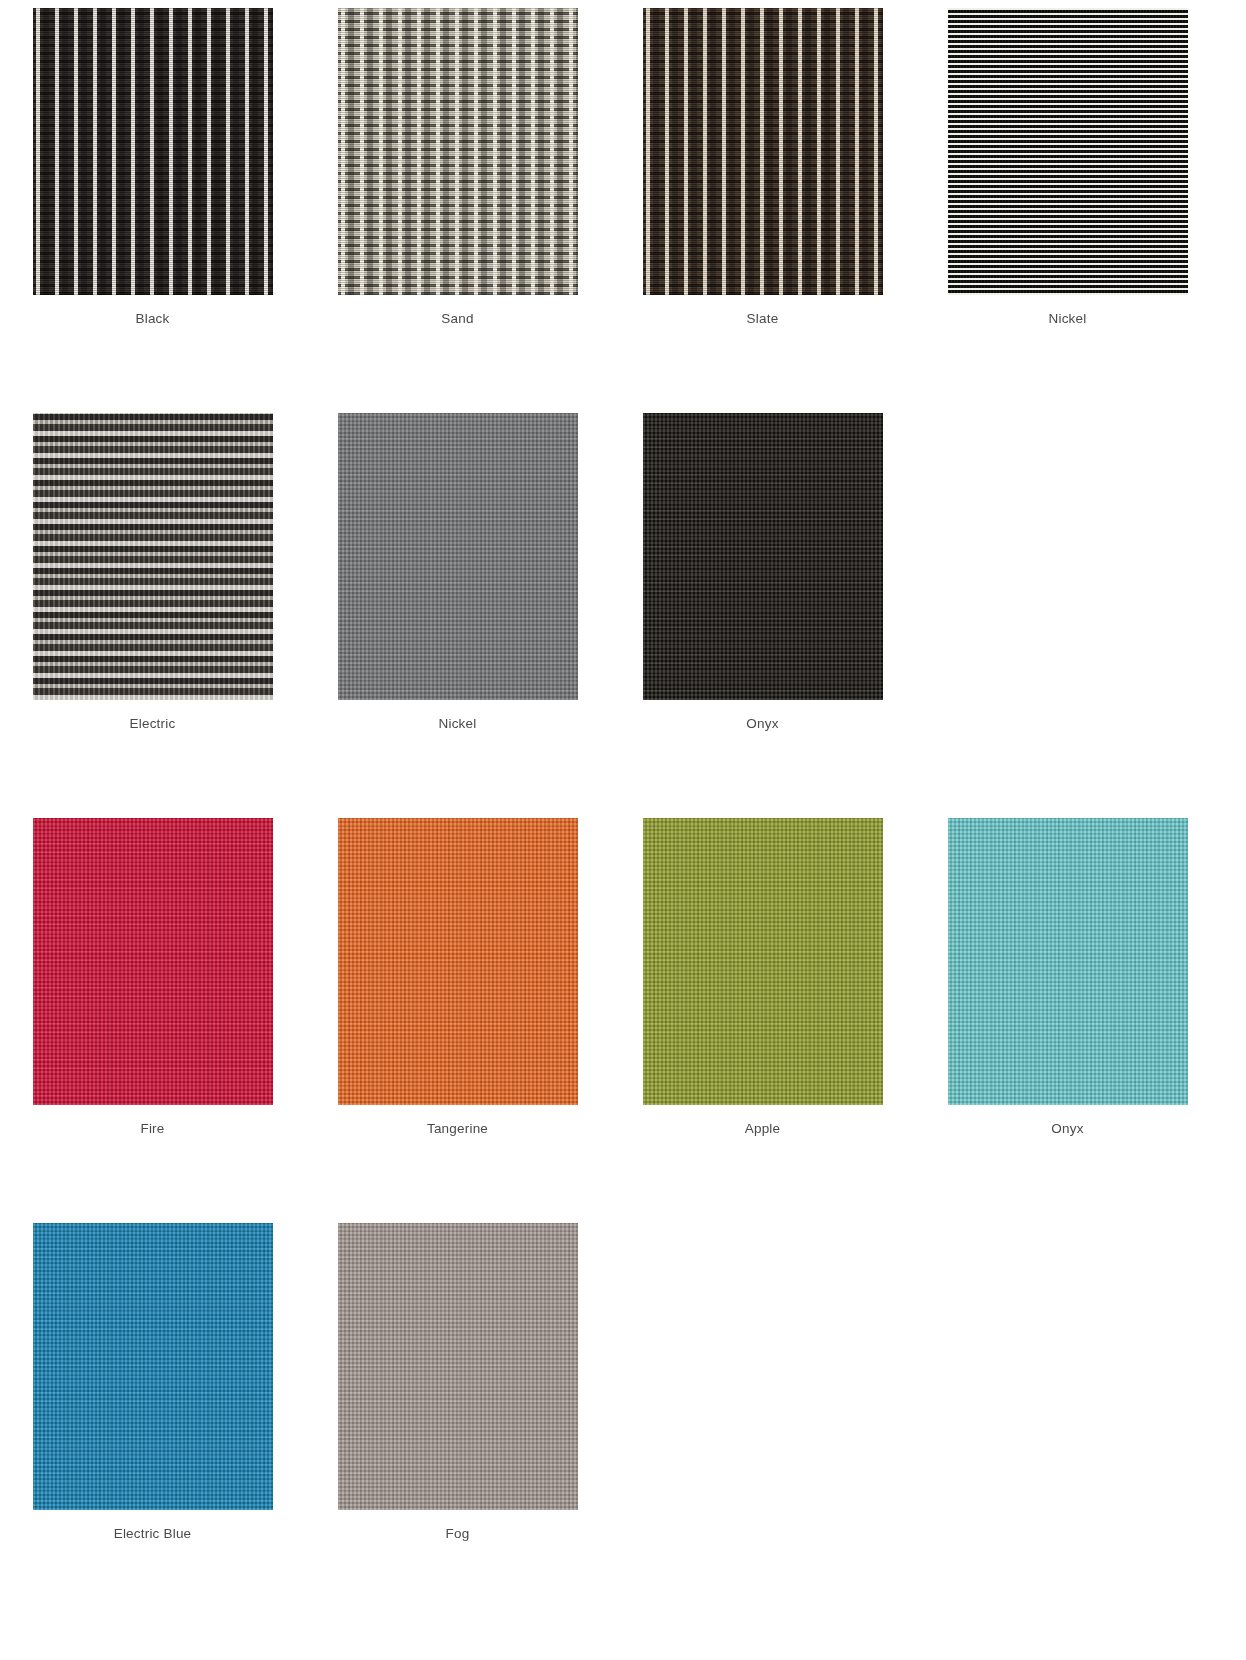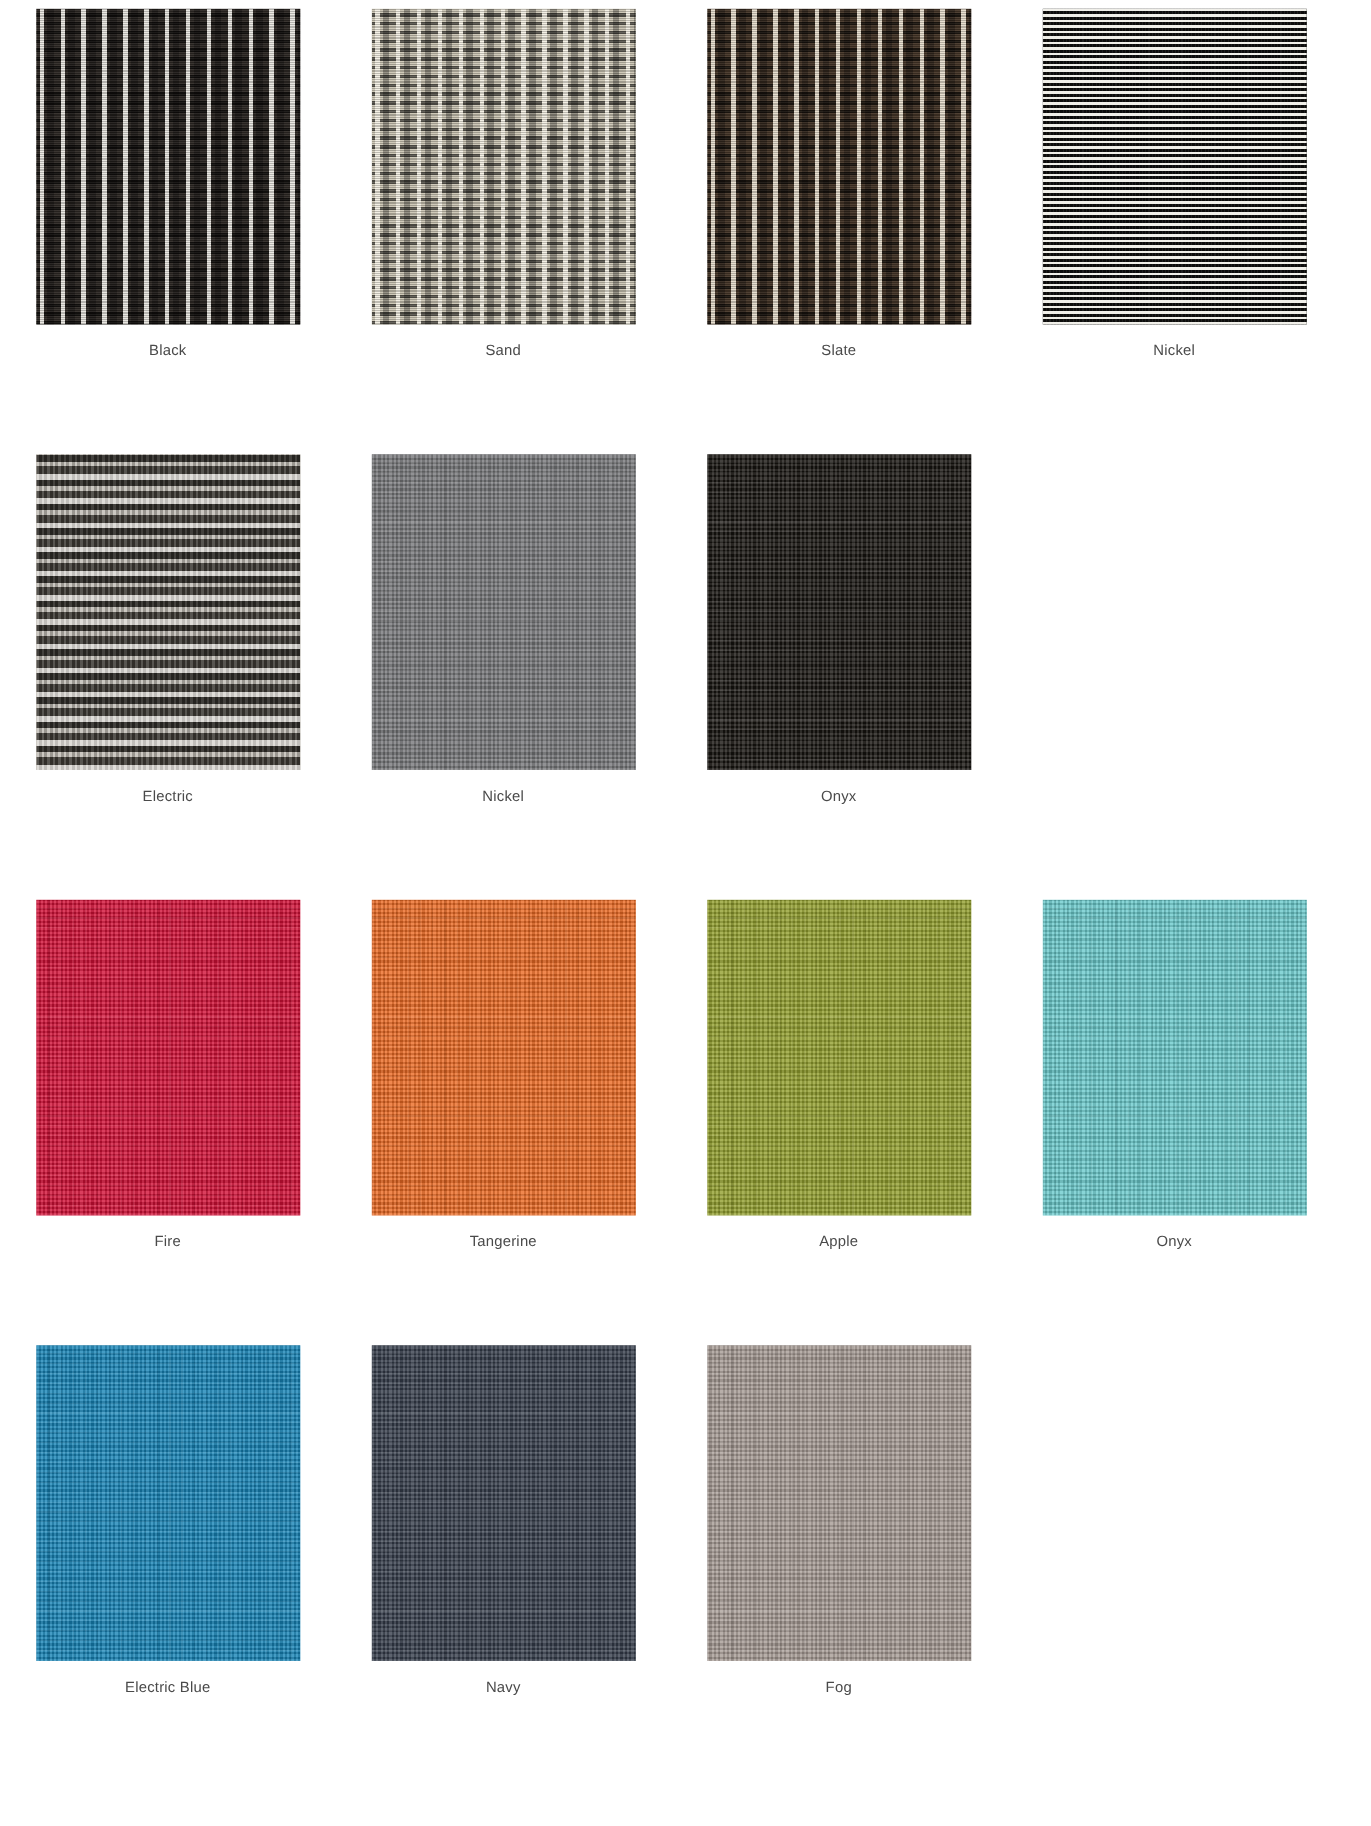--- a/index.html
+++ b/index.html
@@ -237,26 +237,20 @@
         </div>
       </div>
       <div class="swatch-row">
         <div class="swatch-cell">
           <div class="swatch-img" style="background: rgb(22, 132, 183);">
             <div class="tex weave-flat" style="--hl: #3ca3d0;"></div>
           </div>
           <div class="swatch-label">Electric Blue</div>
         </div>
         <div class="swatch-cell">
-          <div class="swatch-img" style="background: rgb(53, 61, 75);">
-            <div class="tex weave-flat" style="--hl: #4c5566;"></div>
-          </div>
-          <div class="swatch-label">Navy</div>
-        </div>
-        <div class="swatch-cell">
           <div class="swatch-img" style="background: rgb(166, 155, 148);">
             <div class="tex weave-flat" style="--hl: #c0b7b0;"></div>
           </div>
           <div class="swatch-label">Fog</div>
         </div>
       </div>
     </div>
 </div>
 
 </body></html>

